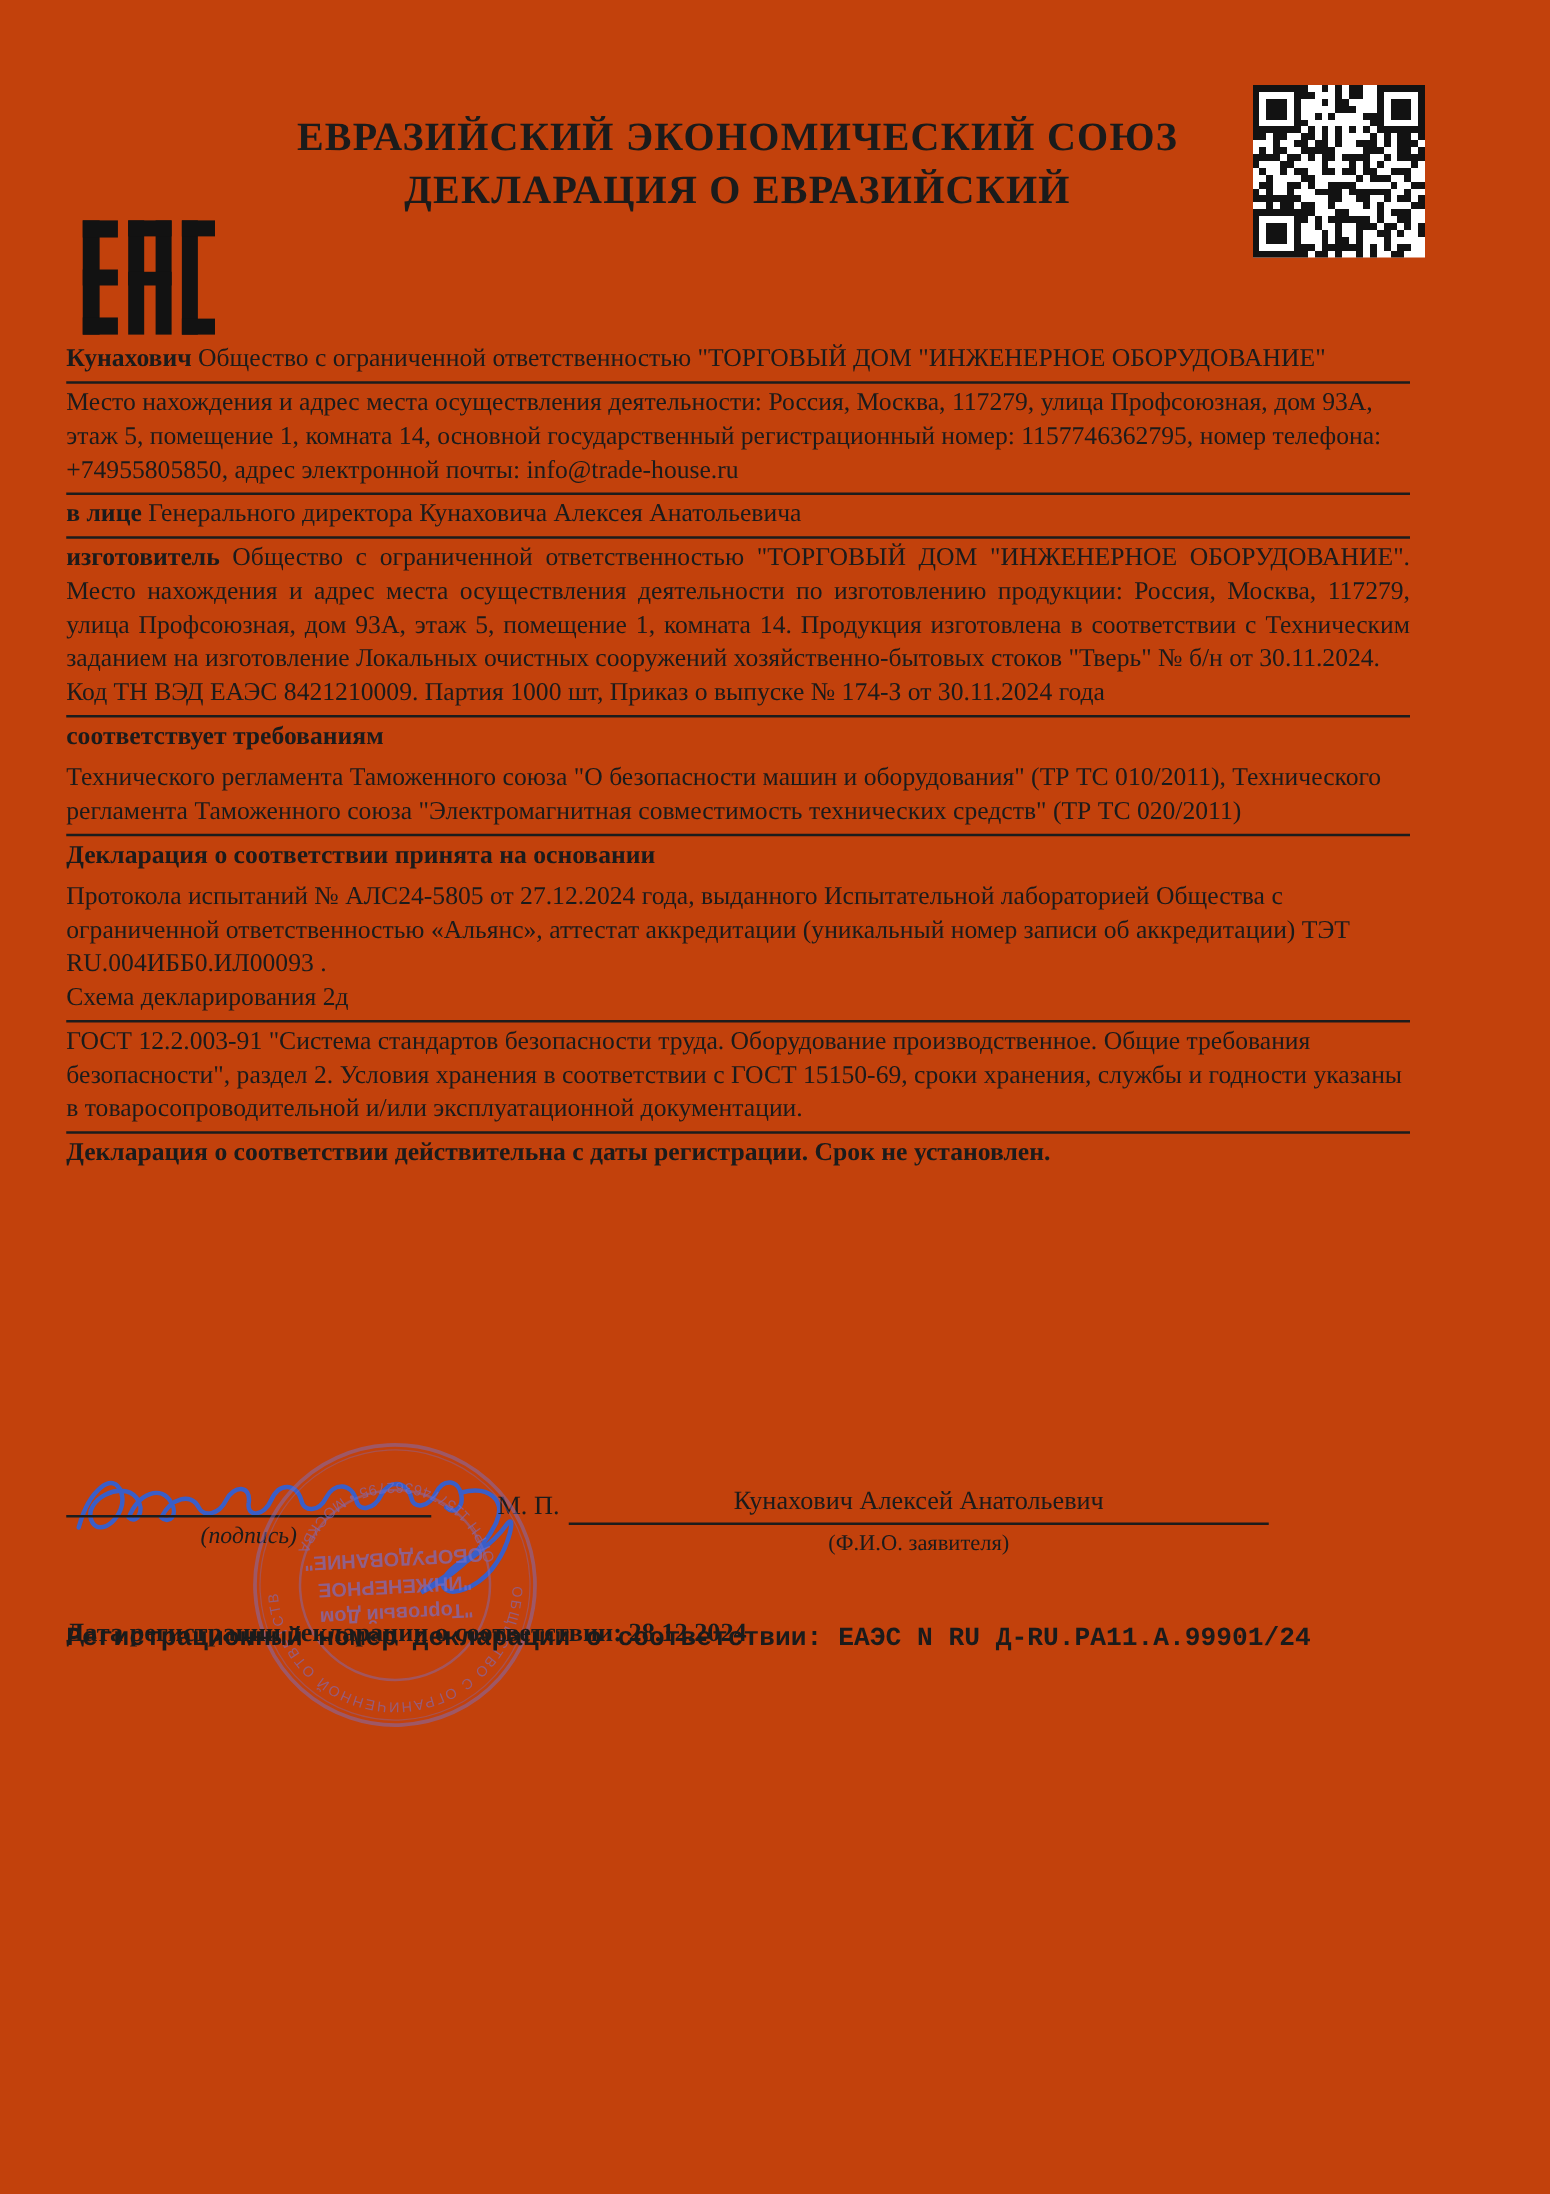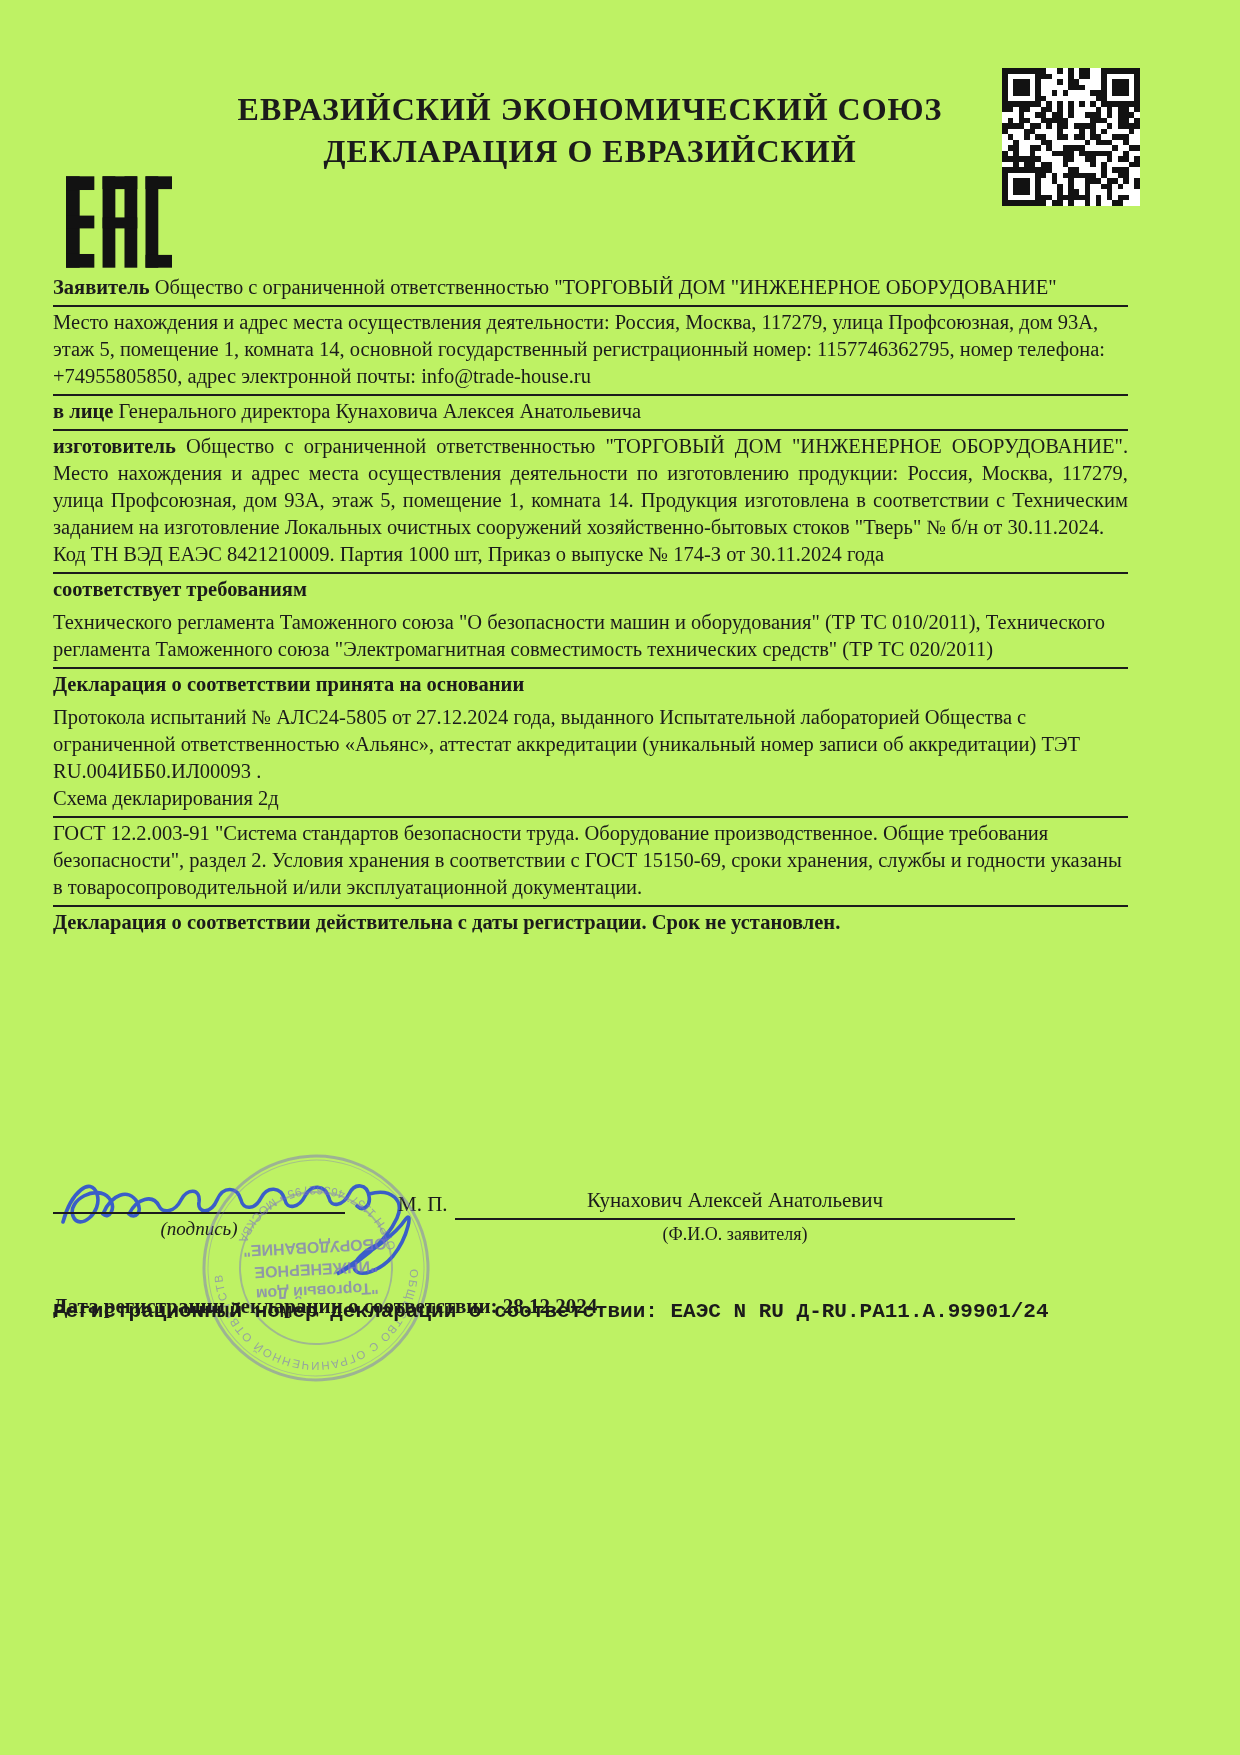--- a/index.html
+++ b/index.html
@@ -1,18 +1,18 @@
 <!DOCTYPE html>
 <html><head>
 <meta charset="utf-8">
 <style>
   html,body{margin:0;padding:0;background:#e8e8e8;}
   .page{
     position:relative;width:1240px;height:1755px;margin:0 auto;
-    background:#bef264;overflow:hidden;
+    background:#c2410c;overflow:hidden;
     font-family:"Liberation Serif","DejaVu Serif",serif;
     color:#1b1b1b;
   }
   
   .title{
     position:absolute;left:150px;top:88px;width:880px;text-align:center;
     font-weight:bold;font-size:32px;line-height:42px;letter-spacing:1px;
   }
   .eac-logo{position:absolute;left:66px;top:172px;}
   .qr{position:absolute;left:1002px;top:68px;width:138px;height:138px;}
@@ -303,21 +303,21 @@
         <rect x="19" y="1" width="5" height="5" fill="#fff"></rect>
         <rect x="20" y="2" width="3" height="3"></rect>
         <rect x="0" y="18" width="7" height="7"></rect>
         <rect x="1" y="19" width="5" height="5" fill="#fff"></rect>
         <rect x="2" y="20" width="3" height="3"></rect>
       </svg></div>
 
   <div class="doc-body">
 
     <div class="row">
-      <p><b>Заявитель</b>
+      <p><b>Кунахович</b>
       <span>Общество с ограниченной ответственностью "ТОРГОВЫЙ ДОМ "ИНЖЕНЕРНОЕ ОБОРУДОВАНИЕ"</span></p>
     </div>
 
     <div class="row">
       <p>Место нахождения и адрес места осуществления деятельности: Россия, Москва, 117279, улица Профсоюзная, дом 93А, этаж 5, помещение 1, комната 14, основной государственный регистрационный номер: 1157746362795, номер телефона: +74955805850, адрес электронной почты: info@trade-house.ru</p>
     </div>
 
     <div class="row">
       <p><b>в лице</b>
       <span>Генерального директора Кунаховича Алексея Анатольевича</span></p>

